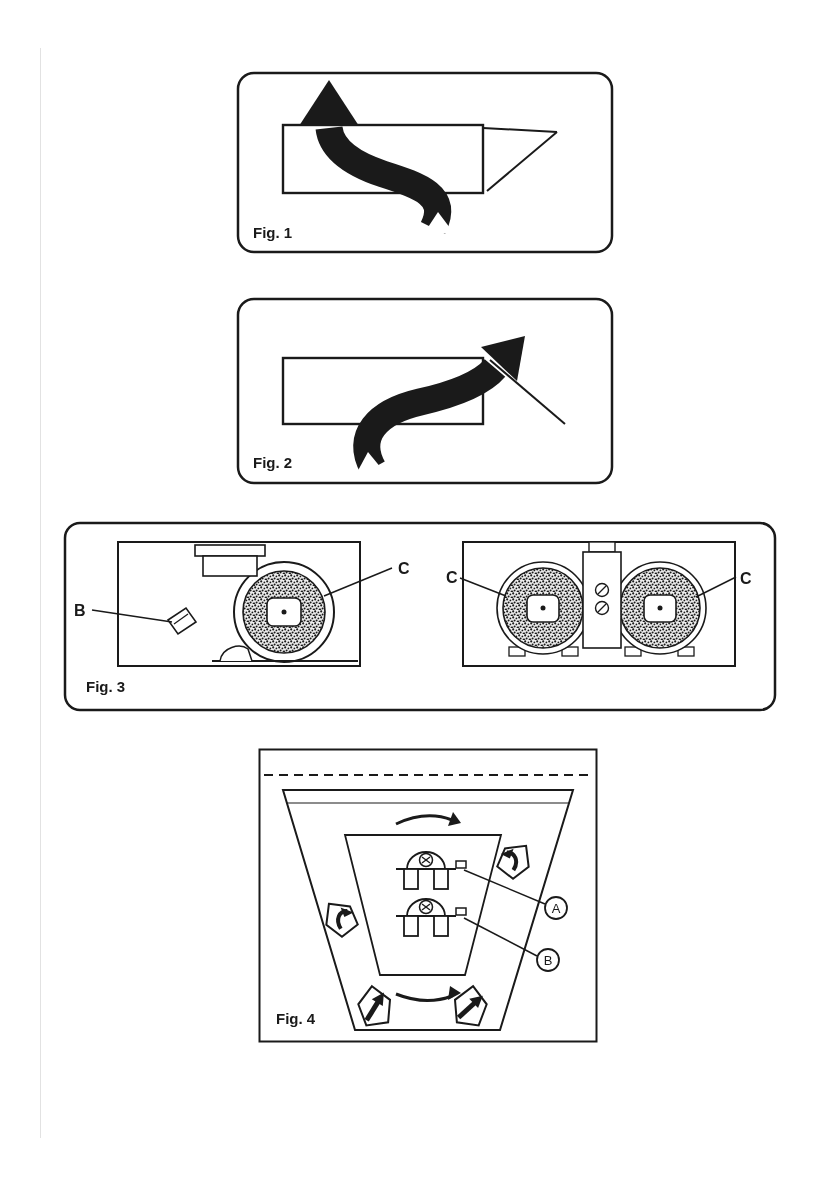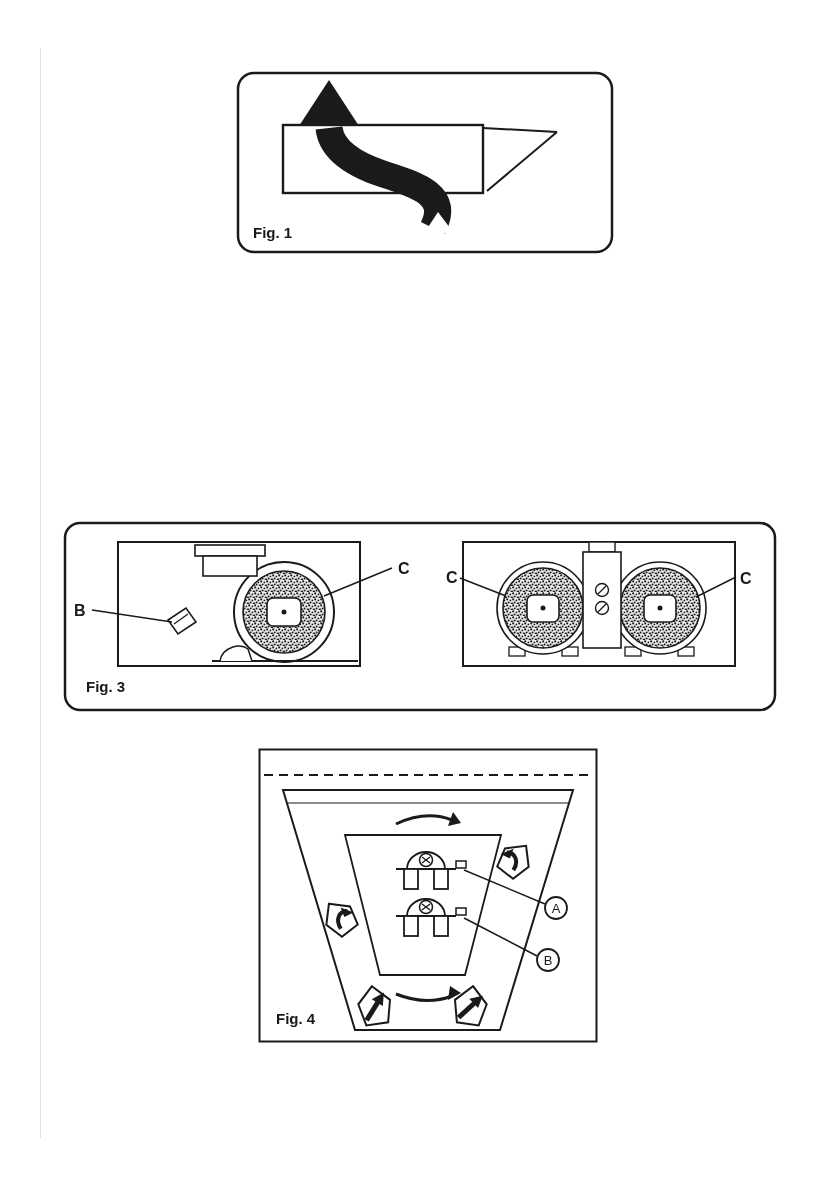--- a/index.html
+++ b/index.html
@@ -40,20 +40,35 @@
       </g>
       <g>
         <path d="M 198 158 C 214 126 186 116 148 104 C 112 92 96 76 94 58" fill="none" stroke="#1a1a1a" stroke-width="27"></path>
         <polygon points="203,142 186,168 218,162" fill="#ffffff"></polygon>
         <polygon points="94,10 64,56 124,56" fill="#1a1a1a"></polygon>
       </g>
       <text class="figlabel" x="18" y="168">Fig. 1</text>
     </svg>
   </div>
 
+  <div class="fig" style="left:235px;top:296px;">
+    <svg width="380" height="190" viewBox="0 0 380 190">
+      <rect x="3" y="3" width="374" height="184" rx="16" fill="#fff" stroke="#1a1a1a" stroke-width="2.5"></rect>
+      <g stroke="#1a1a1a" fill="none">
+        <rect x="48" y="62" width="200" height="66" stroke-width="2.4"></rect>
+        <line x1="255" y1="64" x2="330" y2="128" stroke-width="2"></line>
+      </g>
+      <g>
+        <path d="M 138 172 C 120 140 142 116 185 106 C 225 97 248 86 260 72" fill="none" stroke="#1a1a1a" stroke-width="27"></path>
+        <polygon points="133,156 119,182 151,178" fill="#ffffff"></polygon>
+        <polygon points="290,40 282,85 246,51" fill="#1a1a1a"></polygon>
+      </g>
+      <text class="figlabel" x="18" y="172">Fig. 2</text>
+    </svg>
+  </div>
 
   <div class="fig" style="left:62px;top:520px;">
     <svg width="716" height="193" viewBox="0 0 716 193">
       <defs>
         <pattern id="speck" width="6" height="6" patternUnits="userSpaceOnUse">
           <rect width="6" height="6" fill="#efefef"></rect>
           <circle cx="1.2" cy="1.4" r="1.05" fill="#1a1a1a"></circle>
           <circle cx="4.4" cy="2.4" r="0.9" fill="#1a1a1a"></circle>
           <circle cx="2.6" cy="4.6" r="1" fill="#1a1a1a"></circle>
           <circle cx="5.4" cy="5.4" r="0.8" fill="#1a1a1a"></circle>

